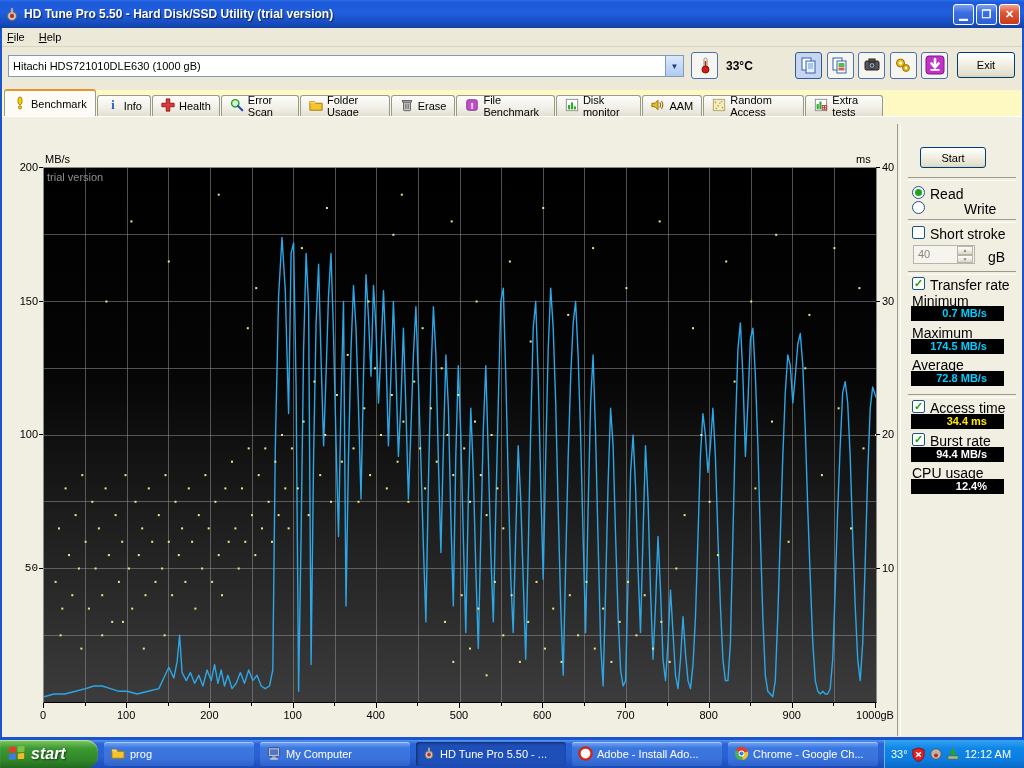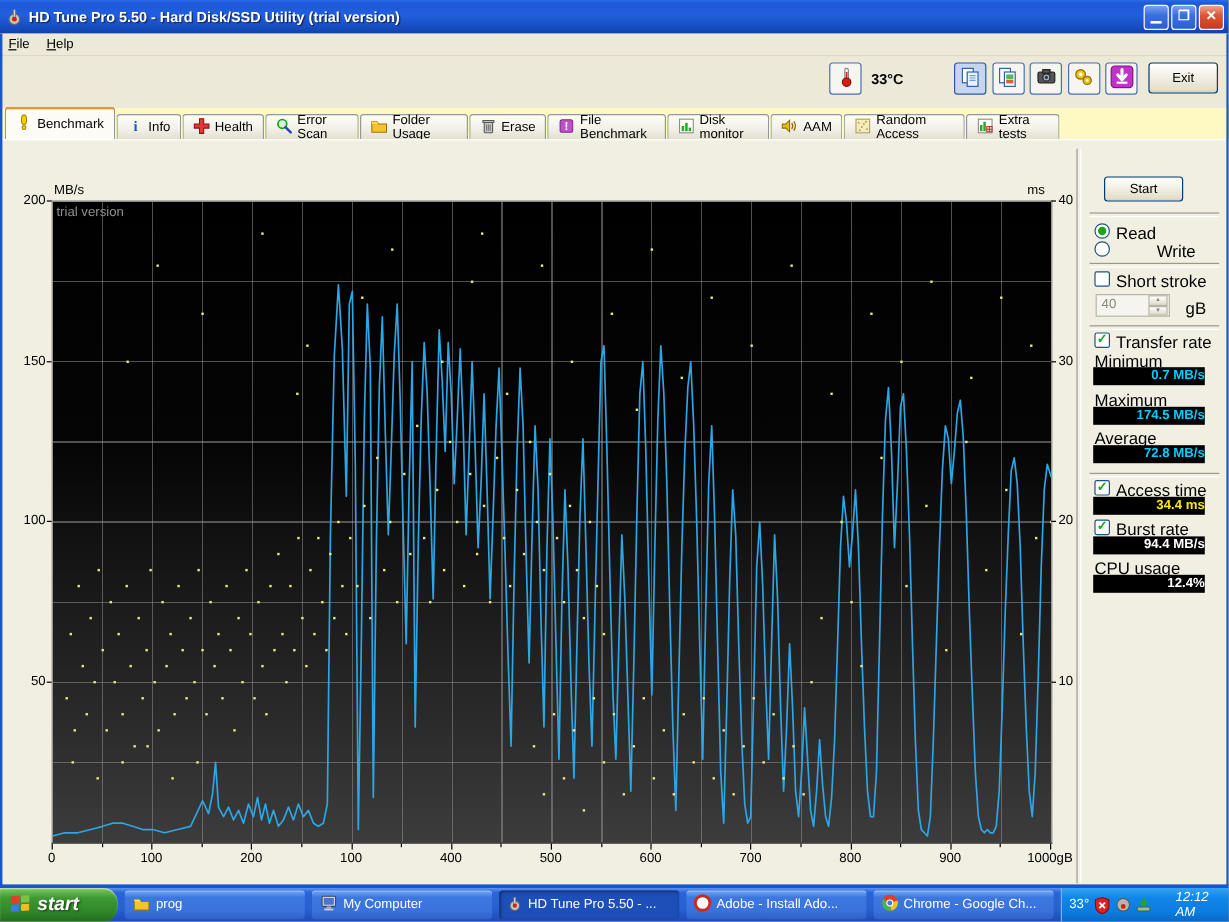--- a/index.html
+++ b/index.html
@@ -51,21 +51,21 @@
   .ytick{position:absolute;width:34px;text-align:right;font-size:11px;}
   .rtick{position:absolute;font-size:11px;}
   .xtick{position:absolute;width:60px;text-align:center;font-size:11px;}
   .tickmark{position:absolute;background:#000;}
   
   .vsep{position:absolute;left:897px;top:124px;width:2px;height:612px;
     border-left:1px solid #9c9a8a;border-right:1px solid #fff;}
   .hsep{position:absolute;left:908px;width:108px;height:2px;border-top:1px solid #9c9a8a;border-bottom:1px solid #fff;}
   .side-label{position:absolute;font-size:14px;}
   .valbox{position:absolute;left:911px;width:93px;height:15px;background:#000;color:#fff;
-    font-size:11px;font-weight:bold;text-align:right;line-height:15px;padding-right:0;box-sizing:border-box;}
+    font-size:11px;font-weight:bold;text-align:right;line-height:15px;padding-right:17px;box-sizing:border-box;}
   .cb{position:absolute;width:13px;height:13px;background:#fff;border:1px solid #1d5281;border-radius:2px;
     font-size:11px;line-height:11px;text-align:center;color:#1ba51b;font-weight:bold;box-sizing:border-box;}
   .radio{position:absolute;width:13px;height:13px;background:#fff;border:1px solid #1d5281;border-radius:50%;box-sizing:border-box;}
   .radio .dot{position:absolute;left:2px;top:2px;width:7px;height:7px;border-radius:50%;background:#1ba51b;}
   .spin{position:absolute;left:913px;top:245px;width:62px;height:19px;background:#f5f4ef;border:1px solid #b8b5a8;
     box-sizing:border-box;color:#8a887a;line-height:17px;padding-left:4px;}
   .spin-btns{position:absolute;left:957px;top:246px;width:16px;height:17px;display:flex;flex-direction:column;}
   .spin-btn{flex:1;border:1px solid #b8b5a8;background:linear-gradient(#fff,#ddd9c8);font-size:5px;color:#8a887a;
     display:flex;align-items:center;justify-content:center;}
   
@@ -75,21 +75,21 @@
     background:linear-gradient(180deg,#7ec95f,#3d9a33 30%,#2f8528 74%,#226a1e);
     display:flex;align-items:center;color:#fff;font-weight:bold;font-style:italic;font-size:16px;
     text-shadow:1px 1px 2px rgba(0,0,0,.6);box-shadow:inset 0 1px 1px rgba(255,255,255,.5);}
   .task{position:absolute;top:2px;height:24px;border-radius:3px;display:flex;align-items:center;gap:4px;
     padding:0 6px;color:#fff;background:linear-gradient(180deg,#74a9f8,#3c77e0 25%,#3a72dc 70%,#2e63c8);
     box-shadow:inset 0 1px 0 rgba(255,255,255,.4);overflow:hidden;white-space:nowrap;box-sizing:border-box;}
   .task.active{background:#1e4fb8;box-shadow:inset 1px 1px 3px rgba(0,0,0,.5);}
   .tray{position:absolute;right:0;top:0;width:140px;height:28px;
     background:linear-gradient(180deg,#35a3f1,#0f86e8 30%,#0b7de0 70%,#0968c4);
     border-left:1px solid #6db7f5;display:flex;align-items:center;gap:3px;padding-left:6px;box-sizing:border-box;color:#fff;}
-  .tray-time{margin-left:17px;font-size:11px;font-style:italic;}
+  .tray-time{margin-left:2px;font-size:11px;}
 </style>
 </head>
 <body>
 
 <div class="screen">
 
   <div class="titlebar">
     <span class="app-icon">
       <svg width="16" height="16">
           <circle cx="8" cy="10" r="4.5" fill="#c8c4bc" stroke="#666"></circle>
@@ -104,20 +104,24 @@
       <div class="winbtn close">✕</div>
     </div>
   </div>
 
   <div class="menubar" id="menubar">
       <span class="menu-item"><u>F</u>ile</span>
       <span class="menu-item"><u>H</u>elp</span>
     </div>
 
   <div class="toolbar">
+    <div class="combo">
+      <span class="combo-text">Hitachi HDS721010DLE630 (1000 gB)</span>
+      <div class="combo-btn">▼</div>
+    </div>
     <div class="tool-btn" style="left:691px;">
       <span>
         <svg width="16" height="18">
             <rect x="7" y="2" width="3" height="10" rx="1.5" fill="#fff" stroke="#888"></rect>
             <rect x="7.8" y="5" width="1.4" height="7" fill="#d02010"></rect>
             <circle cx="8.5" cy="13.5" r="3.5" fill="#d02010" stroke="#801008"></circle>
           </svg>
       </span>
     </div>
     <span class="temp-text">33°C</span>
@@ -483,21 +487,21 @@
       <rect x="664.6" y="332.8" width="2" height="2" fill="#e9e98a"></rect>
     </svg>
   <span class="watermark">trial version</span>
   <div id="axislabels">
       <div class="ytick" style="left: 4px; top: 161px;">200</div>
       <div class="tickmark" style="left: 39px; top: 167px; width: 4px; height: 1px;"></div>
       <div class="ytick" style="left: 4px; top: 294.5px;">150</div>
       <div class="tickmark" style="left: 39px; top: 300.5px; width: 4px; height: 1px;"></div>
       <div class="ytick" style="left: 4px; top: 428px;">100</div>
       <div class="tickmark" style="left: 39px; top: 434px; width: 4px; height: 1px;"></div>
-      <div class="ytick" style="left: 4px; top: 561.5px;">50</div>
+      <div class="ytick" style="left: 4px; top: 561.5px; font-family: Liberation Mono, monospace;">50</div>
       <div class="tickmark" style="left: 39px; top: 567.5px; width: 4px; height: 1px;"></div>
       <div class="rtick" style="left: 882px; top: 161px;">40</div>
       <div class="tickmark" style="left: 876px; top: 167px; width: 4px; height: 1px;"></div>
       <div class="rtick" style="left: 882px; top: 294.5px;">30</div>
       <div class="tickmark" style="left: 876px; top: 300.5px; width: 4px; height: 1px;"></div>
       <div class="rtick" style="left: 882px; top: 428px;">20</div>
       <div class="tickmark" style="left: 876px; top: 434px; width: 4px; height: 1px;"></div>
       <div class="rtick" style="left: 882px; top: 561.5px;">10</div>
       <div class="tickmark" style="left: 876px; top: 567.5px; width: 4px; height: 1px;"></div>
       <div class="xtick" style="left: 13px; top: 709px;">0</div>

